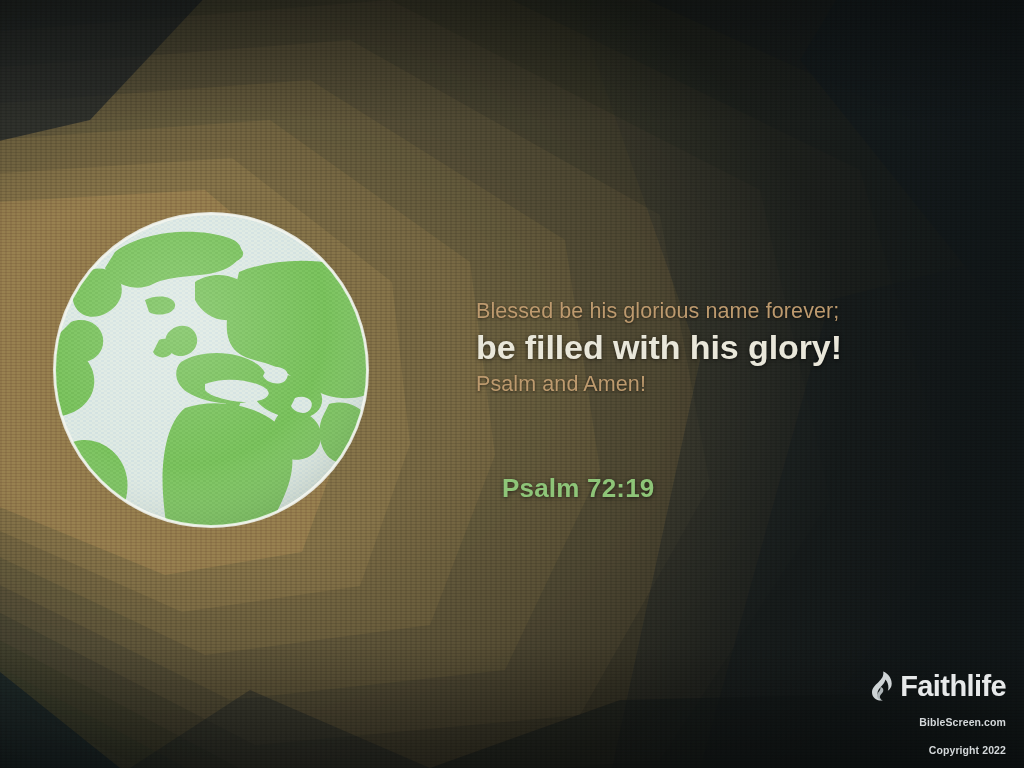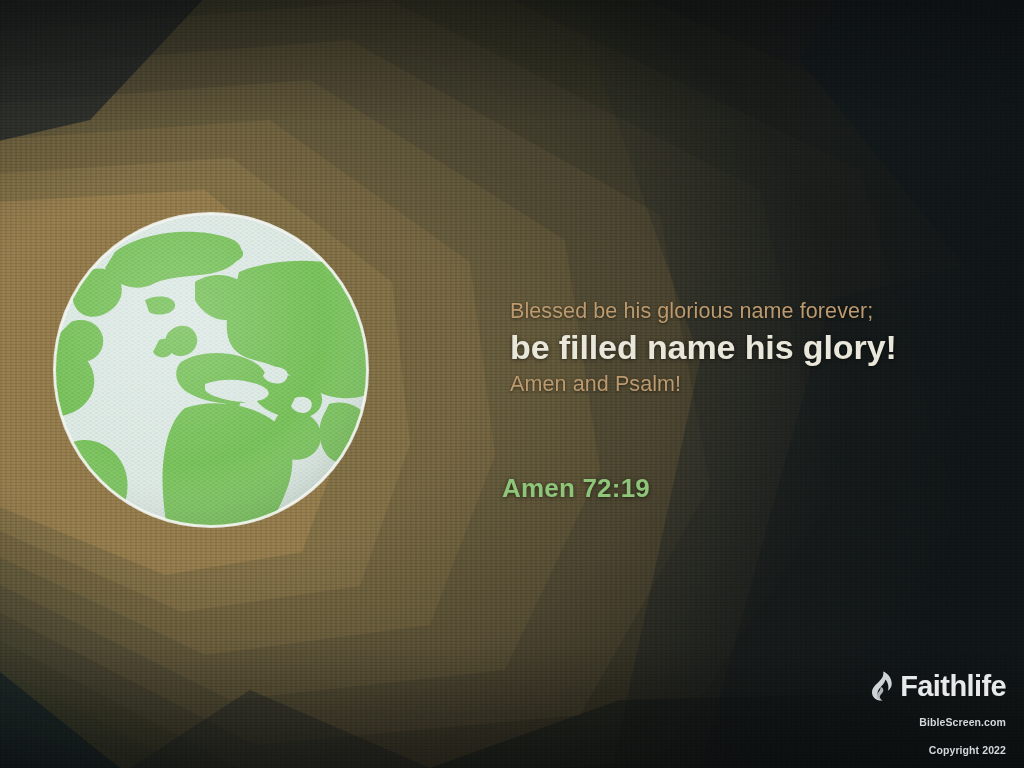--- a/index.html
+++ b/index.html
@@ -60,21 +60,21 @@
     top: 212px;
     width: 316px;
     height: 316px;
   }
   .globe-svg { display: block; width: 316px; height: 316px; }
 
   
   .verse {
     position: absolute;
     z-index: 5;
-    left: 510px;
+    left: 476px;
     top: 296px;
     width: 480px;
   }
   .line-sub-top {
     font-size: 21.5px;
     line-height: 30px;
     letter-spacing: .1px;
     color: #bd9a6e;
     text-shadow: 0 1px 3px rgba(0,0,0,.55);
     white-space: nowrap;
@@ -291,25 +291,25 @@
         <path d="M242 186 C252 182 262 188 258 196 C254 205 240 200 238 194 Z"></path>
       </g>
 
       <circle cx="158" cy="158" r="155" fill="url(#sphereShade)"></circle>
       <circle cx="158" cy="158" r="156.5" fill="none" stroke="#f2f6f1" stroke-width="3" opacity=".85"></circle>
     </svg>
   </div>
 
   <div class="verse">
     <div class="line-sub-top">Blessed be his glorious name forever;</div>
-    <div class="line-main">be filled name his glory!</div>
-    <div class="line-sub-bot">Amen and Psalm!</div>
+    <div class="line-main">be filled with his glory!</div>
+    <div class="line-sub-bot">Psalm and Amen!</div>
   </div>
 
-  <div class="reference">Amen 72:19</div>
+  <div class="reference">Psalm 72:19</div>
 
   <div class="brand">
     <div class="brand-row">
       <svg class="flame-icon" viewBox="0 0 26 30">
         <path d="M15.2 0.6 C15.9 5.4 13.6 8.1 10.6 10.9 C7.3 14.0 4.0 17.0 4.0 21.2
                  C4.0 26.1 8.0 29.6 12.9 29.6 C13.6 29.6 14.3 29.5 14.9 29.3
                  C11.7 28.3 9.5 25.6 9.5 22.4 C9.5 19.3 11.4 17.2 13.6 14.9
                  C15.4 13.0 17.0 11.2 17.4 8.6 C19.4 11.0 20.4 13.6 20.4 16.4
                  C20.4 17.6 20.2 18.7 19.8 19.8 C22.2 18.3 23.7 15.7 23.7 12.7
                  C23.7 7.2 20.2 2.6 15.2 0.6 Z" fill="#cfd4d6"></path>

